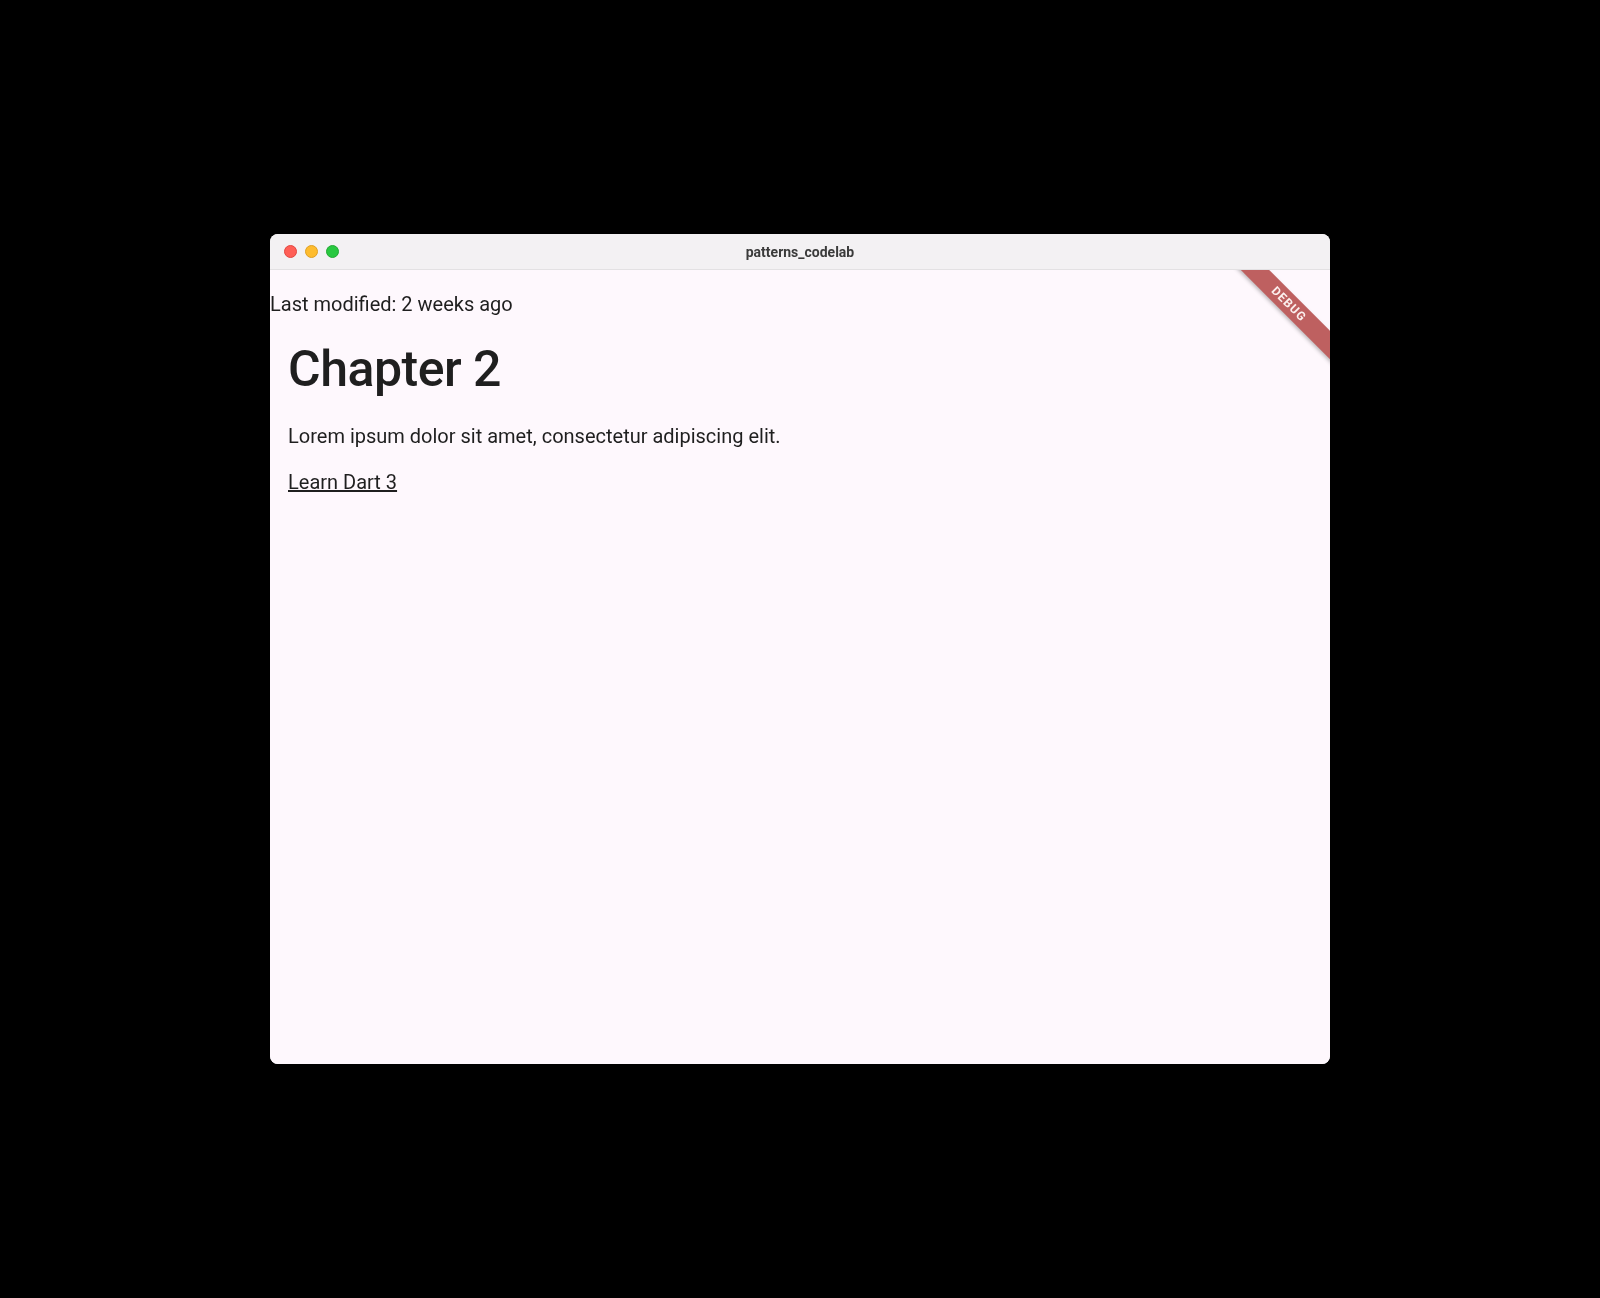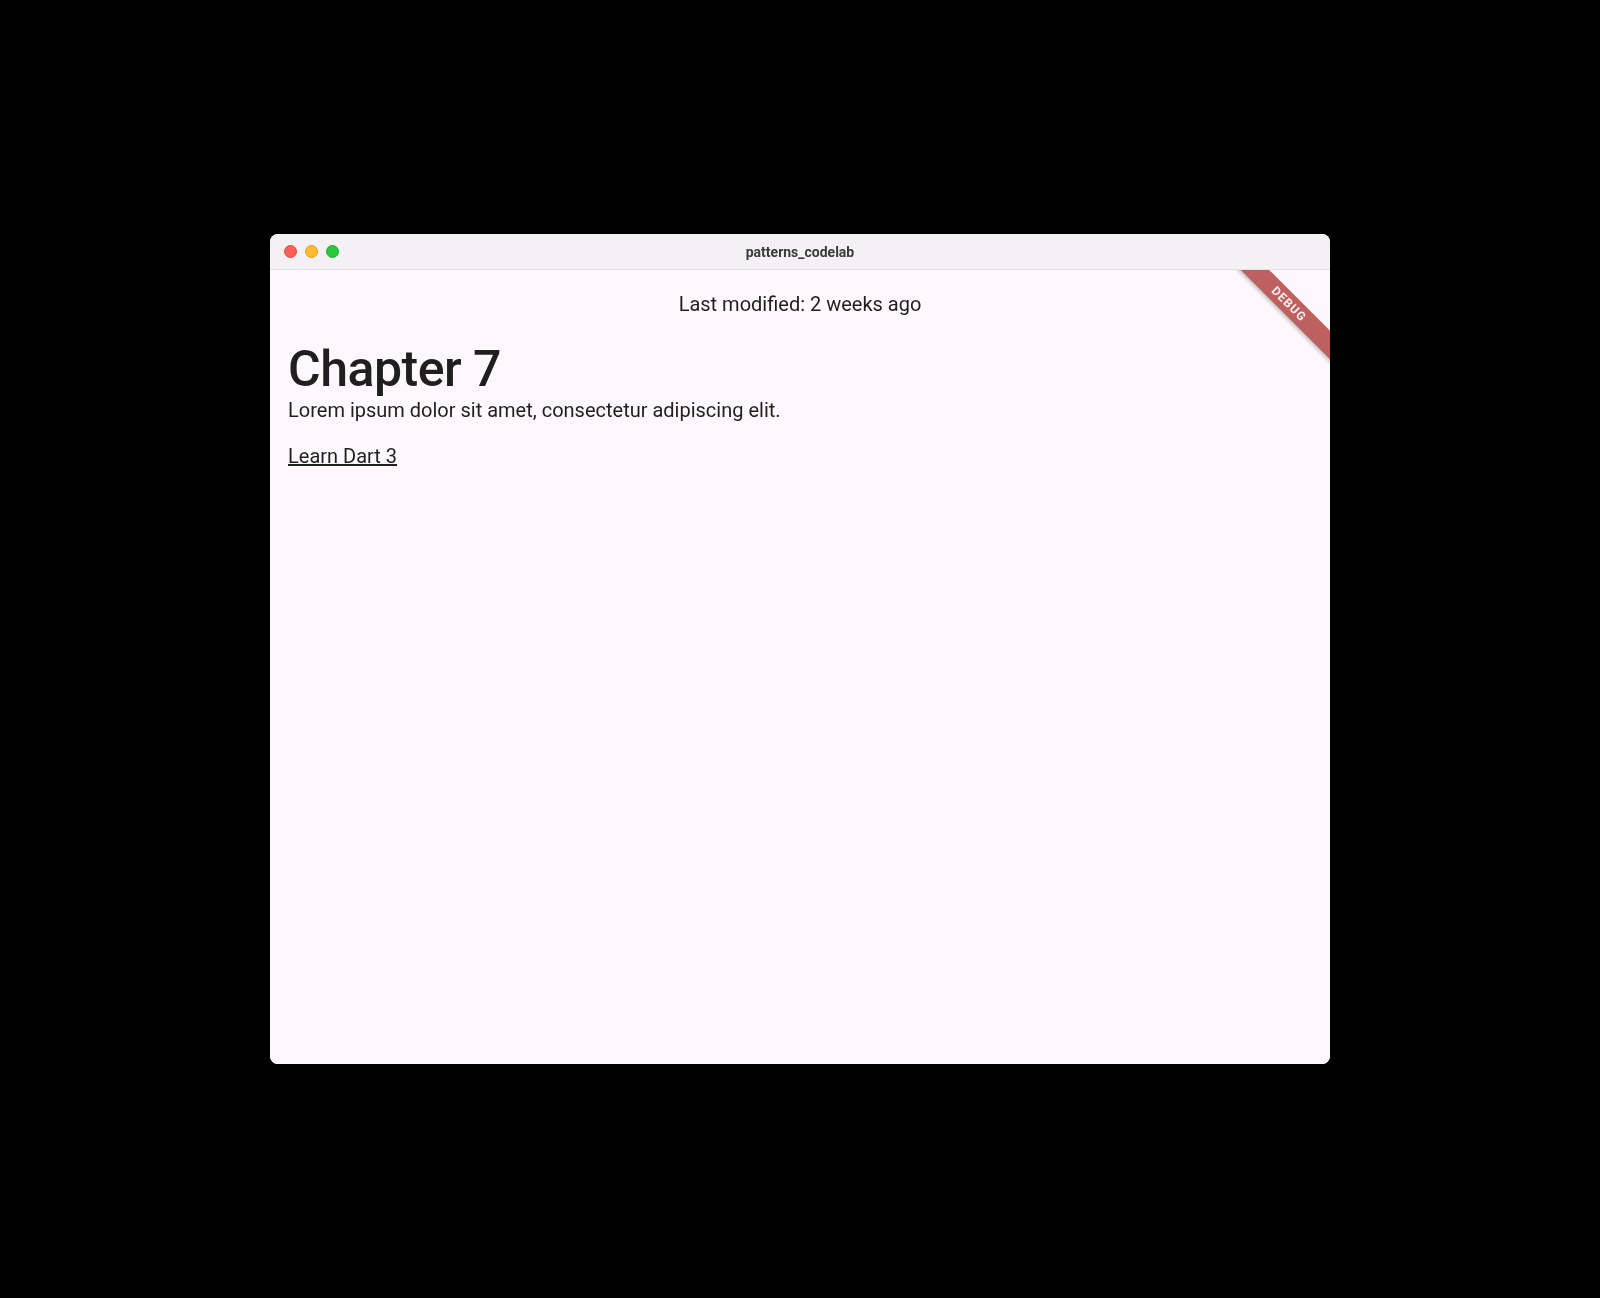--- a/index.html
+++ b/index.html
@@ -90,33 +90,34 @@
     }
     .doc-title {
       font-size: 28px;
       font-weight: 500;
       color: #1f1f1f;
     }
     .doc-subtitle {
       margin-top: 22px;
       font-size: 20px;
       color: #1f1f1f;
-      text-align: center;
+      text-align: left;
     }
 
     .content {
       padding: 24px 18px 0 18px;
     }
     .chapter-heading {
       font-size: 50px;
       font-weight: 500;
       color: #1f1f1f;
       letter-spacing: -0.5px;
     }
     .para {
+      margin-top: 26px;
       font-size: 20px;
       color: #1f1f1f;
     }
     .para2 {
       margin-top: 22px;
       font-size: 20px;
       color: #1f1f1f;
       text-decoration: underline;
     }
   </style>
@@ -136,19 +137,19 @@
 
   <div class="app-body">
 
     <div class="debug-banner">
       <div class="debug-banner-inner">DEBUG</div>
     </div>
 
     <div class="doc-subtitle">Last modified: 2 weeks ago</div>
 
     <div class="content">
-      <div class="chapter-heading">Chapter 7</div>
+      <div class="chapter-heading">Chapter 2</div>
       <div class="para">Lorem ipsum dolor sit amet, consectetur adipiscing elit.</div>
       <div class="para2">Learn Dart 3</div>
     </div>
 
   </div>
 </div>
 
 </body></html>

